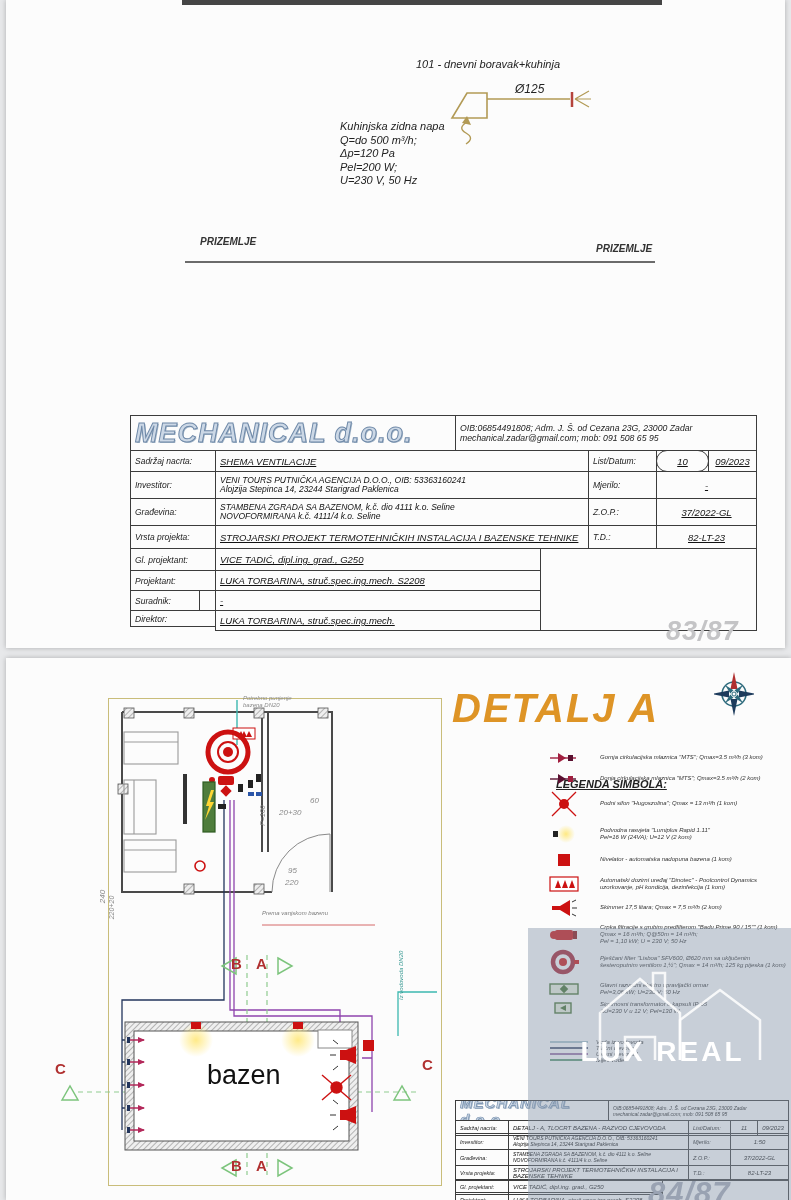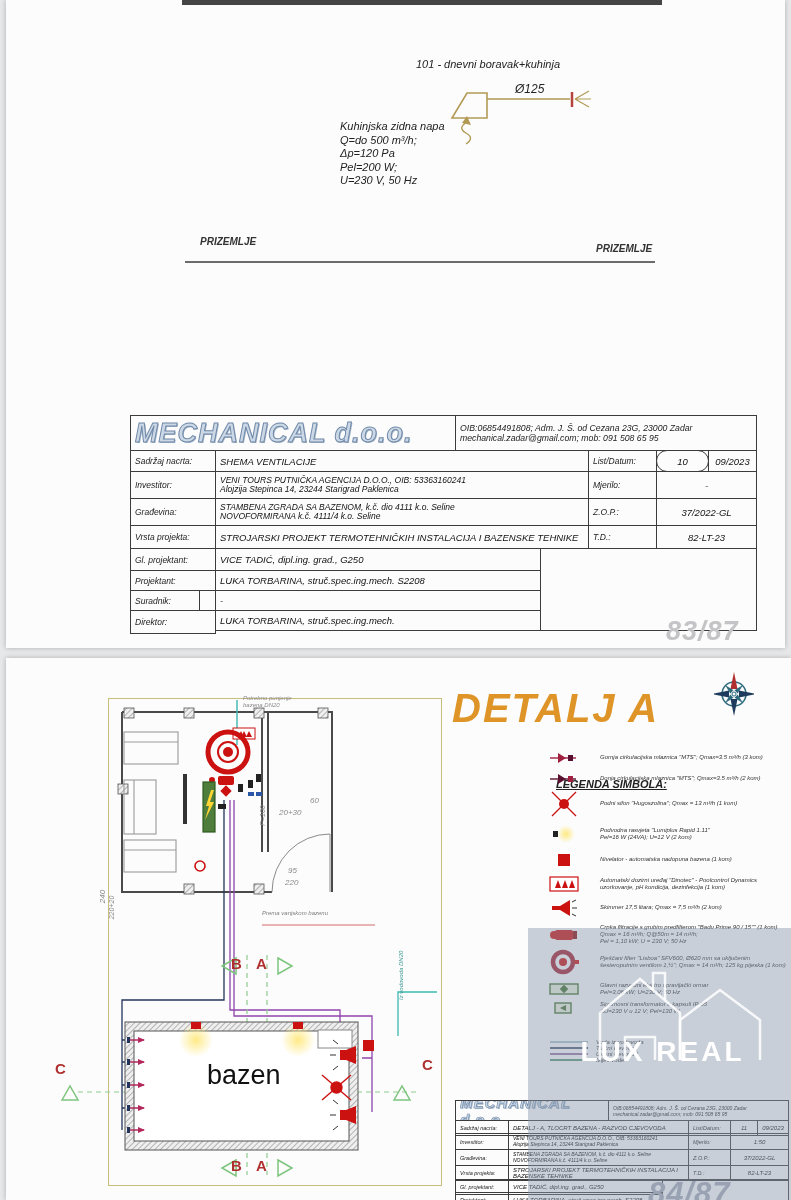--- a/index.html
+++ b/index.html
@@ -2,21 +2,21 @@
 <html><head>
 <meta charset="utf-8">
 <style>
   html,body{margin:0;padding:0;background:#e7e8ea;font-family:"Liberation Sans",sans-serif;}
   #canvas{position:relative;width:791px;height:1200px;overflow:hidden;background:#e7e8ea;}
   .sheet{position:absolute;background:#fcfcfc;box-shadow:0 0 5px rgba(0,0,0,.25);}
   .abs{position:absolute;}
   .it{font-style:italic;}
   .cell{position:absolute;border:1px solid #3c3c3c;box-sizing:border-box;display:flex;align-items:center;padding:7px 4px;overflow:hidden;background:transparent;}
   .lbl{font-style:italic;color:#222;font-size:8.5px;}
-  .val{font-style:italic;color:#111;font-size:9.5px;}
+  .val{font-style:italic;color:#111;font-size:9.5px;text-decoration:underline;}
   .val2{font-style:italic;color:#111;font-size:8.5px;line-height:9.5px;}
   .meta{justify-content:center;text-align:center;}
   .logo{font-style:italic;font-weight:bold;letter-spacing:1px;color:#ccd8e6;-webkit-text-stroke:1px #6f89a8;text-shadow:1px 1px 0 #a5b7c9;}
   .m-lbl{font-style:italic;color:#222;font-size:5.5px;}
   .m-val{font-style:italic;color:#111;font-size:6px;}
   .m-val2{font-style:italic;color:#111;font-size:5px;line-height:5.5px;}
   .dim{position:absolute;color:#8a8a8a;font-size:8px;font-style:italic;white-space:nowrap;}
   .tiny{position:absolute;color:#7d7d7d;font-size:6px;font-style:italic;white-space:nowrap;}
   .sec-letter{position:absolute;color:#b03030;font-size:15px;font-weight:bold;}
   .leg-text{position:absolute;left:600px;width:188px;color:#333;font-size:6px;line-height:7px;font-style:italic;}
@@ -136,21 +136,21 @@
     </div>
   <div class="cell" style="left:215px;top:570px;width:326px;height:21px;">
       <span class="val">LUKA TORBARINA, struč.spec.ing.mech. S2208</span>
     </div>
   <div class="cell" style="left:130px;top:590px;width:70px;height:21px;">
       <span class="lbl">Suradnik:</span>
     </div>
   <div class="cell" style="left:215px;top:590px;width:326px;height:21px;">
       <span class="val">-</span>
     </div>
-  <div class="cell" style="left:130px;top:610px;width:86px;height:24px;">
+  <div class="cell" style="left:130px;top:610px;width:86px;height:17px;">
       <span class="lbl">Direktor:</span>
     </div>
   <div class="cell" style="left:215px;top:610px;width:326px;height:21px;">
       <span class="val">LUKA TORBARINA, struč.spec.ing.mech.</span>
     </div>
   <div class="cell" style="left:540px;top:548px;width:217px;height:83px;"></div>
 
   <div class="page-num" style="left:666px;top:616px;font-size:27px;">83/87</div>
 
   <div class="sheet" style="left:6px;top:658px;width:785px;height:542px;"></div>

